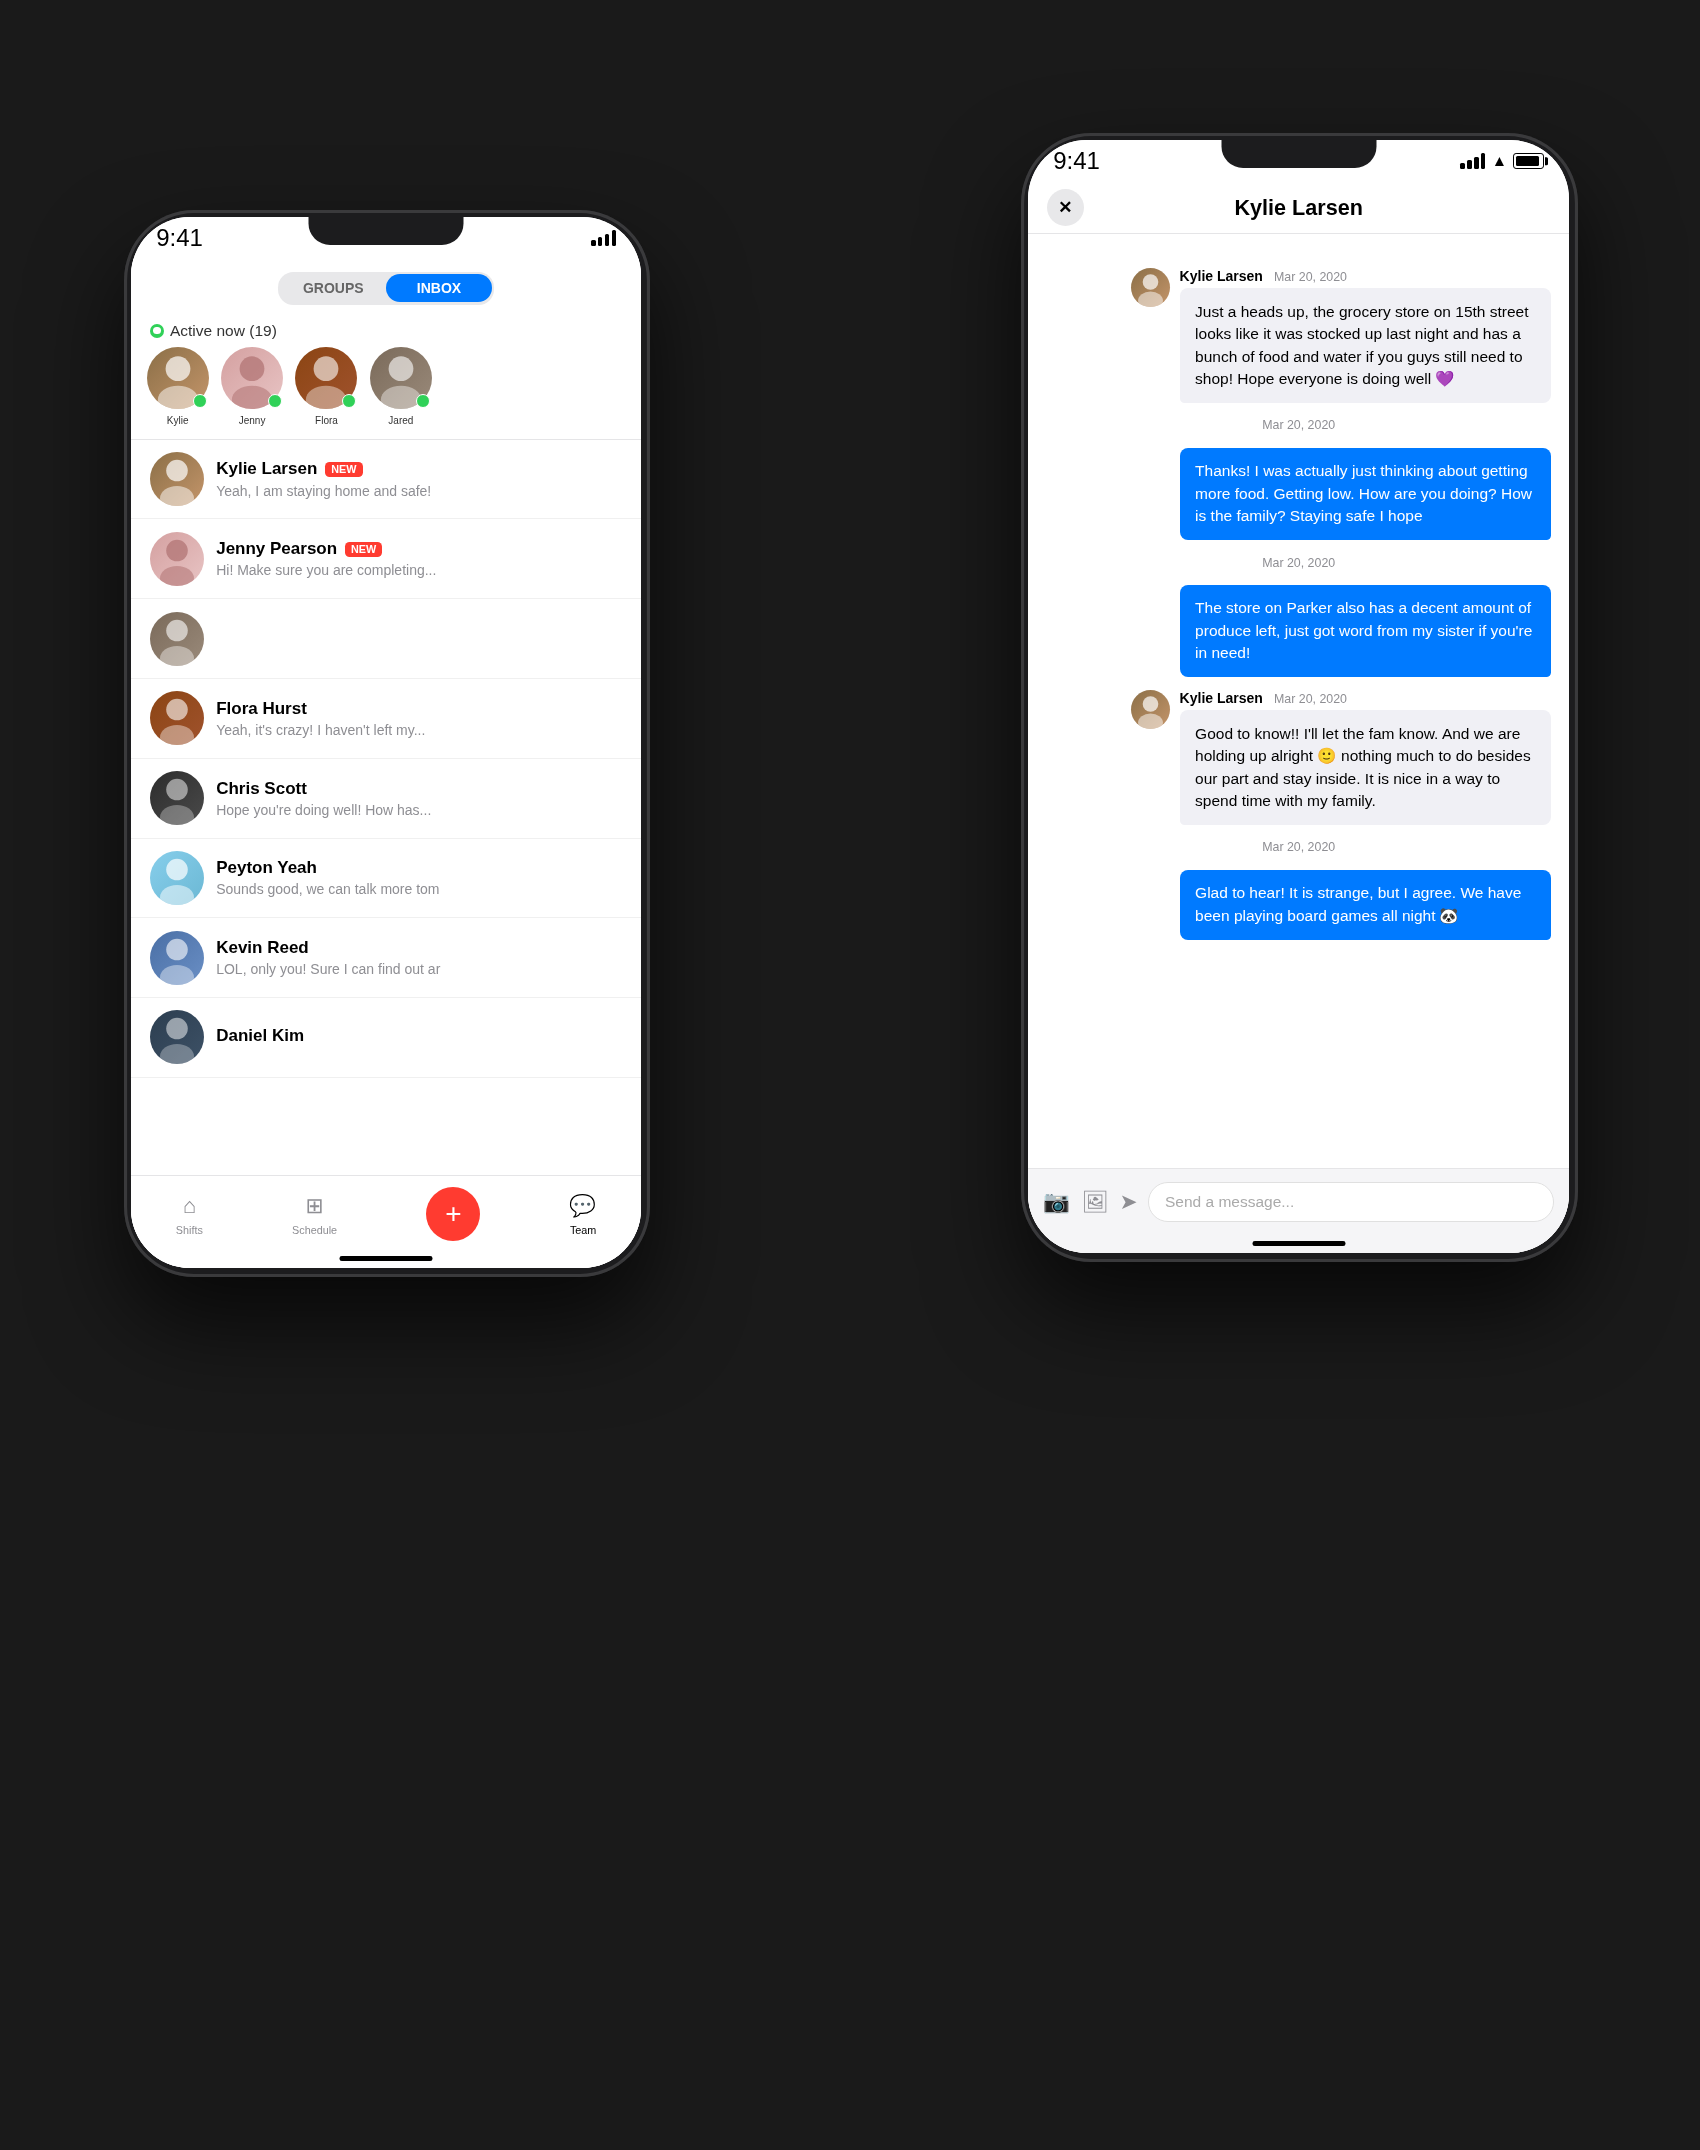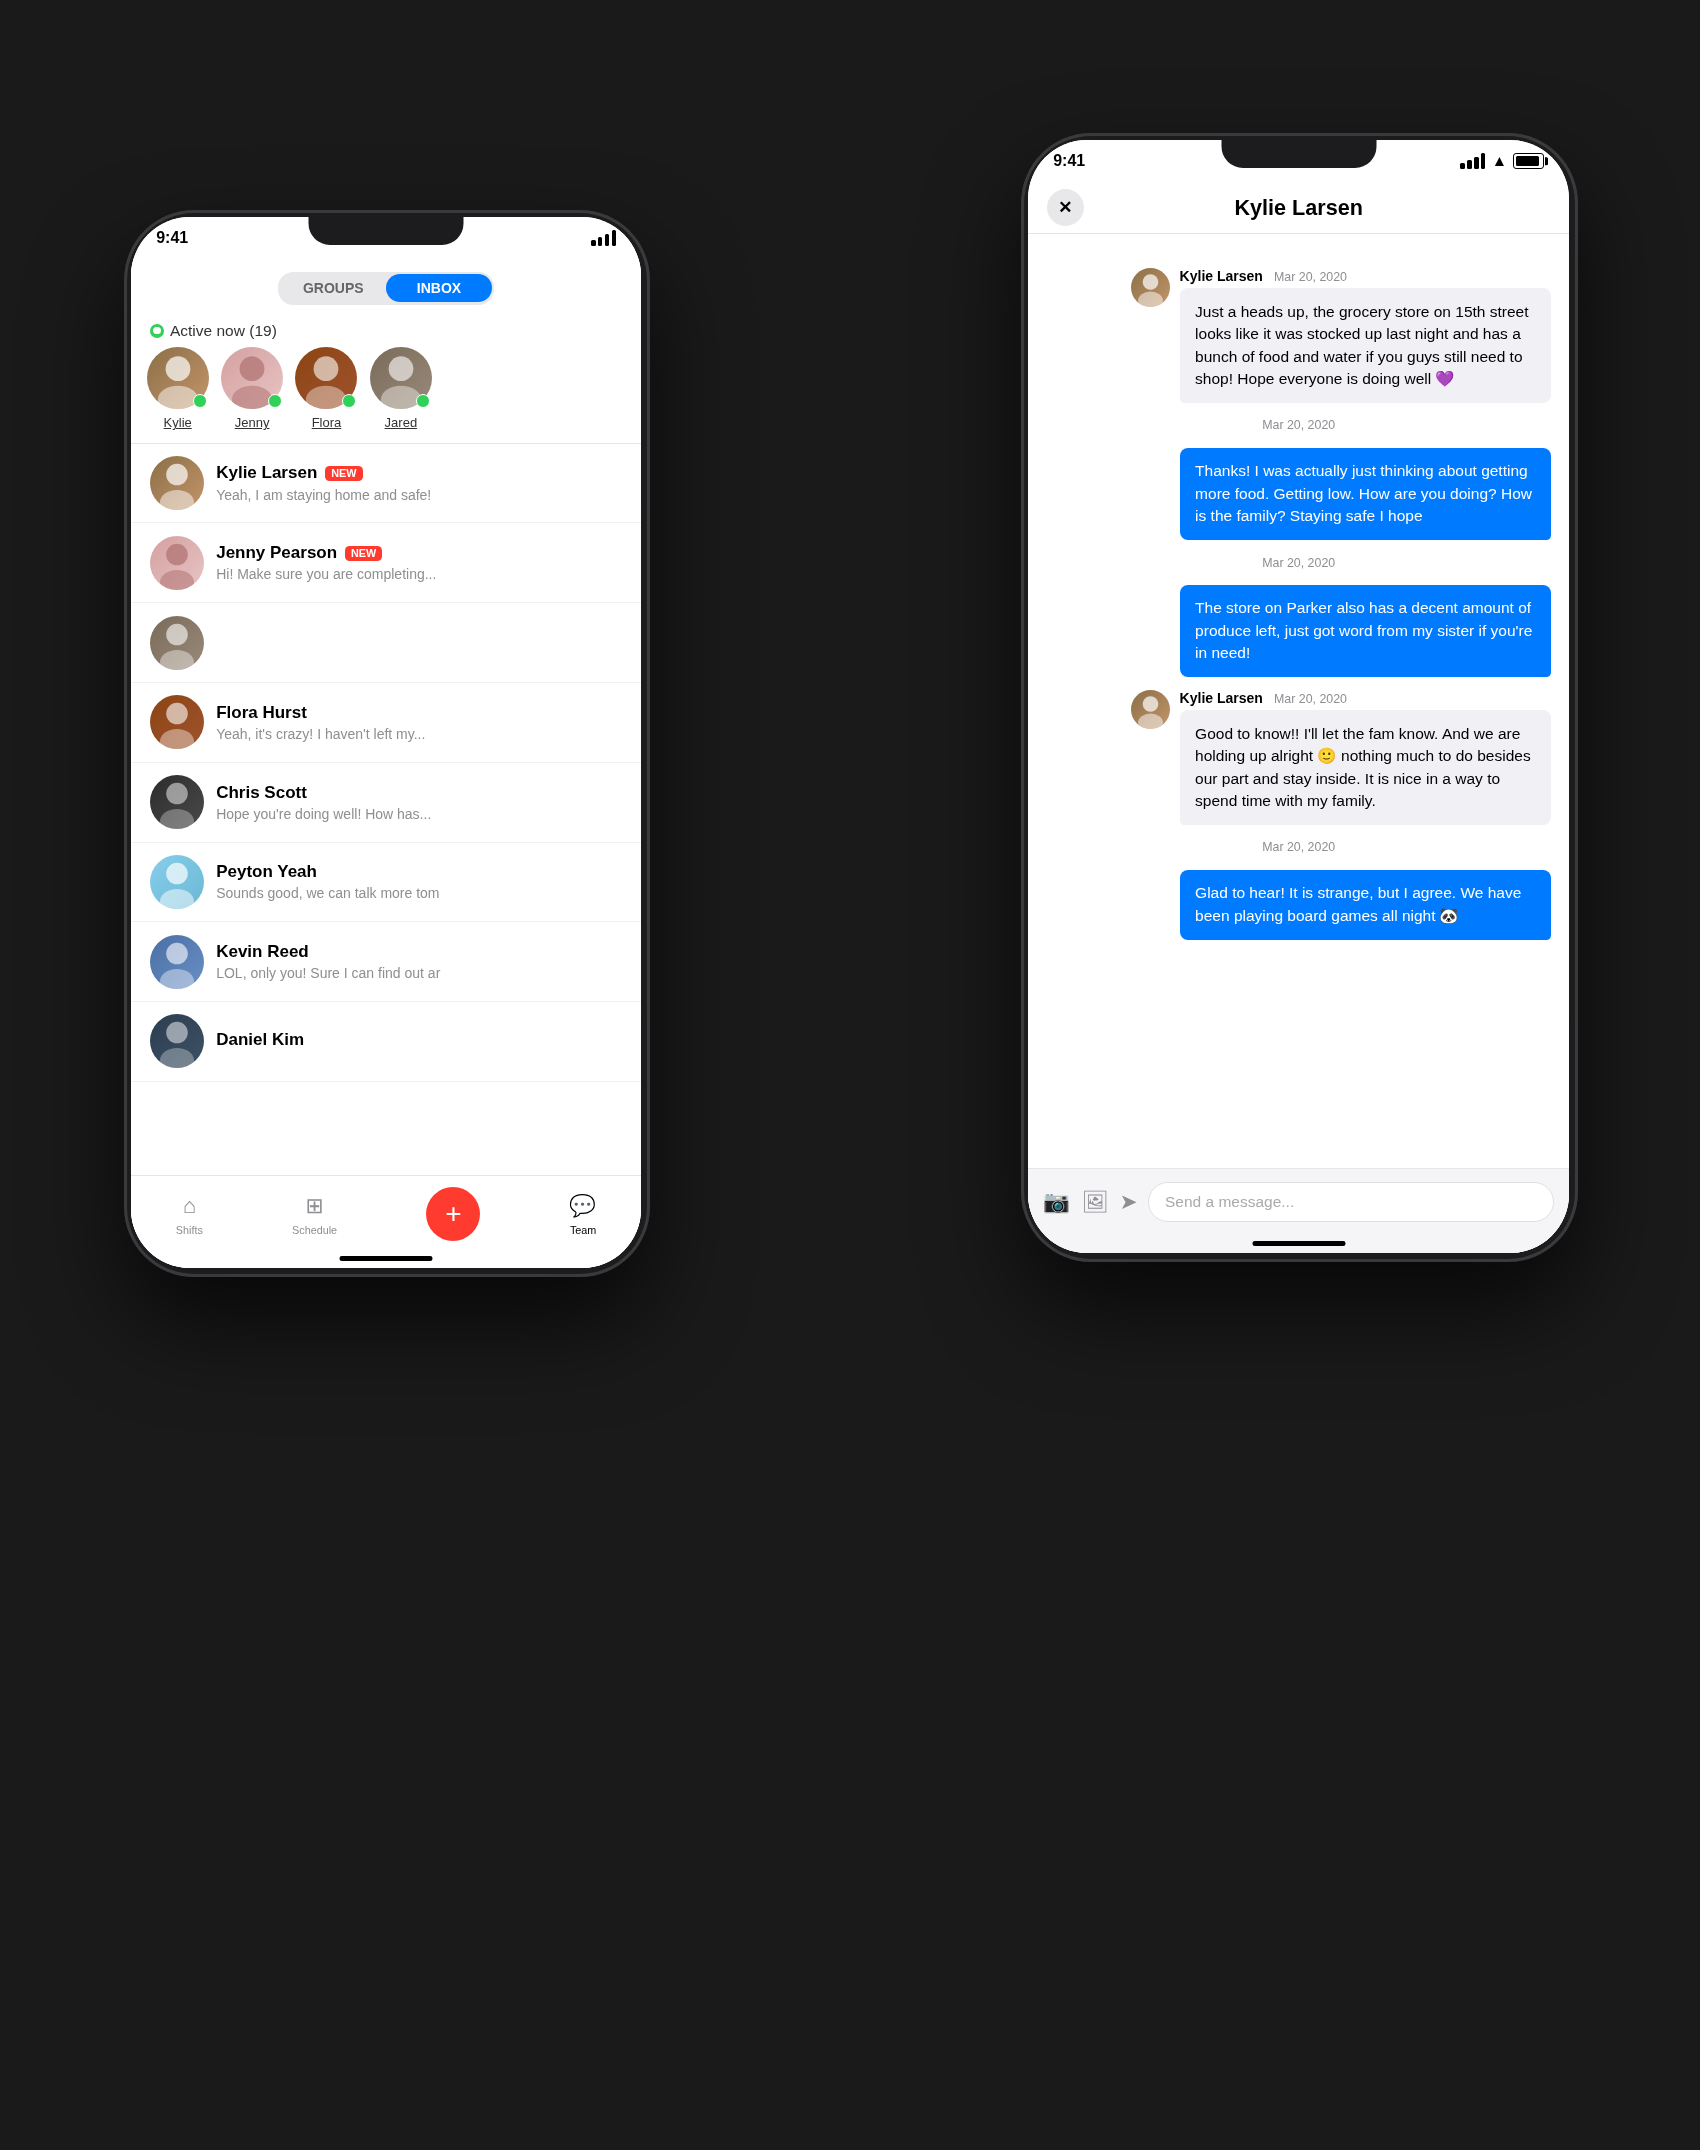--- a/index.html
+++ b/index.html
@@ -87,22 +87,22 @@
       right: 0;
       height: 42px;
       display: flex;
       align-items: center;
       justify-content: space-between;
       padding: 0 25px;
       z-index: 5;
       background: white;
     }
     .status-time {
-      font-size: 16px;
-      font-weight: 700;
+      font-size: 24px;
+      font-weight: 400;
       color: #000;
     }
     .status-icons {
       display: flex;
       align-items: center;
       gap: 6.2px;
     }
     .signal-bars {
       display: flex;
       align-items: flex-end;
@@ -241,23 +241,22 @@
       position: absolute;
       bottom: 1.5px;
       right: 1.5px;
       width: 14px;
       height: 14px;
       background: #30d158;
       border-radius: 50%;
       border: 1.5px solid white;
     }
     .avatar-name {
-      font-size: 13px;
+      font-size: 10px;
       color: #333;
-      text-decoration: underline;
     }
 
     
     .divider {
       height: 0.8px;
       background: #e5e5e7;
       margin: 0 0;
     }
 
     

